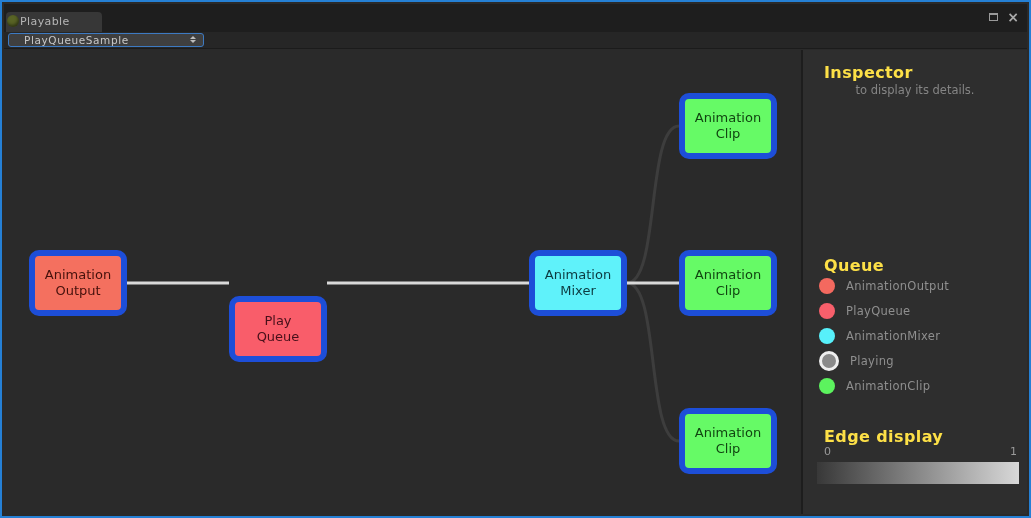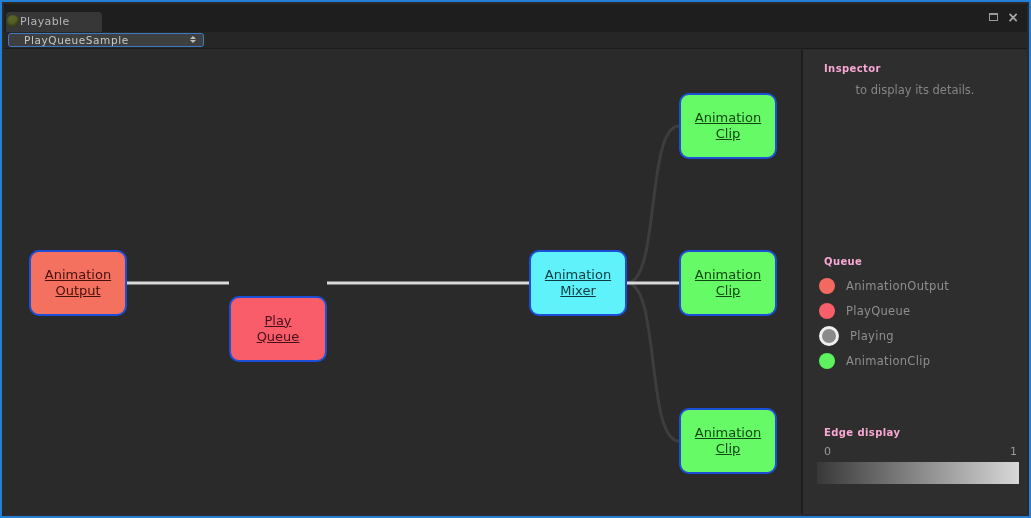--- a/index.html
+++ b/index.html
@@ -28,33 +28,33 @@
   .updown .up{width:0;height:0;border-left:3px solid transparent;border-right:3px solid transparent;border-bottom:3px solid #bdbdbd;}
   .updown .down{width:0;height:0;border-left:3px solid transparent;border-right:3px solid transparent;border-top:3px solid #bdbdbd;}
 
   
   .graph-area{position:absolute;left:2px;top:48px;width:797px;bottom:2px;background:#2a2a2a;}
   .divider{position:absolute;left:799px;top:48px;width:2px;bottom:2px;background:#1d1d1d;}
   .panel{position:absolute;left:801px;right:2px;top:48px;bottom:2px;background:#2e2e2e;}
 
   
   .edges{position:absolute;left:0;top:0;}
-  .node{position:absolute;width:98px;height:66px;border:2px solid #1d4ed8;border-radius:10px;box-sizing:border-box;
+  .node{position:absolute;width:98px;height:66px;border:6px solid #1d4ed8;border-radius:10px;box-sizing:border-box;
         display:flex;align-items:center;justify-content:center;text-align:center;font-size:13px;line-height:1.25;
-        white-space:pre-line;cursor:default;text-decoration:underline;}
+        white-space:pre-line;cursor:default;}
   .node-output{left:25px;top:200px;background:#f4705f;color:#45110c;}
   .node-queue{left:225px;top:200px;background:#f95d6a;color:#47101a;margin-top:46px;}
   .node-mixer{left:525px;top:200px;background:#5ff2fa;color:#0c3a40;}
   .node-clip{background:#66fa66;color:#114511;}
   .node-clip-top{left:675px;top:43px;}
   .node-clip-mid{left:675px;top:200px;}
   .node-clip-bot{left:675px;top:358px;}
 
   
-  .panel-header{font-weight:bold;font-size:10px;color:#f9a8d4;letter-spacing:.4px;}
+  .panel-header{font-weight:bold;font-size:16px;color:#fde047;letter-spacing:.4px;}
   .inspector-title{position:absolute;left:21px;top:13px;}
   .inspector-hint{position:absolute;left:0;right:0;top:33px;text-align:center;color:#858585;font-size:11.5px;line-height:14px;}
   .legend-title{position:absolute;left:21px;top:206px;}
   .legend-list{position:absolute;left:16px;top:223px;right:10px;}
   .legend-item{height:25px;display:flex;align-items:center;}
   .dot{width:16px;height:16px;border-radius:50%;margin-right:11px;flex:0 0 auto;}
   .dot-output{background:#f4695f;}
   .dot-queue{background:#f85f6b;}
   .dot-mixer{background:#57f0fa;}
   .dot-clip{background:#5cf35e;}
@@ -130,20 +130,24 @@
     <div class="legend-list">
       <div class="legend-item">
         <span class="dot dot-output"></span>
         <span class="legend-label">AnimationOutput</span>
       </div>
       <div class="legend-item">
         <span class="dot dot-queue"></span>
         <span class="legend-label">PlayQueue</span>
       </div>
       <div class="legend-item">
+        <span class="dot dot-mixer"></span>
+        <span class="legend-label">AnimationMixer</span>
+      </div>
+      <div class="legend-item">
         <span class="dot dot-playing"></span>
         <span class="legend-label">Playing</span>
       </div>
       <div class="legend-item">
         <span class="dot dot-clip"></span>
         <span class="legend-label">AnimationClip</span>
       </div>
     </div>
 
     <div class="panel-header edgeweight-title">Edge display</div>

